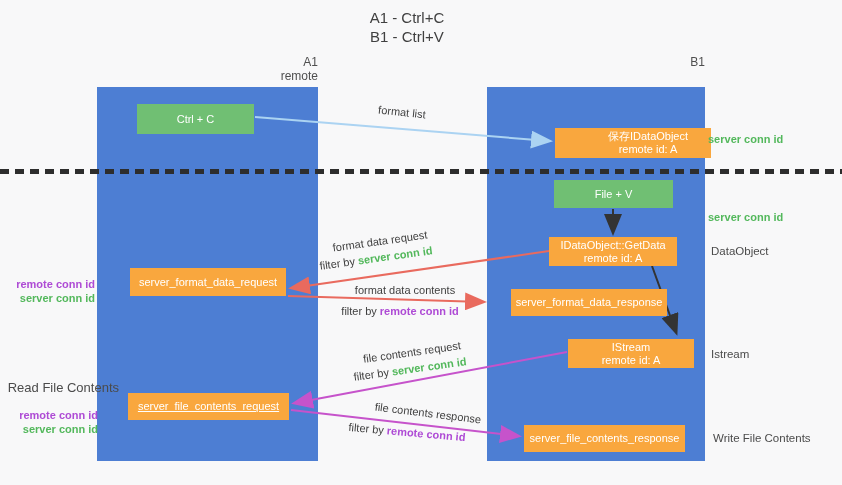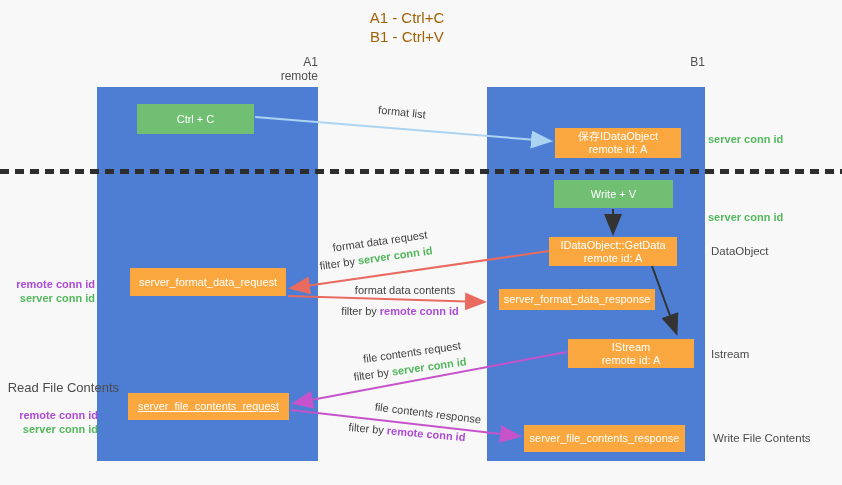--- a/index.html
+++ b/index.html
@@ -1,20 +1,20 @@
 <!DOCTYPE html>
 <html style="--column-blue: #4d7ed3; --box-orange: #f9a73e; --box-green: #70bf73; --green-text: #53b85c; --purple-text: #ae4bd5; --red-arrow: #e96a5e; --purple-arrow: #c653cb; --lightblue-arrow: #abd3f2; --black-arrow: #333333; --background: #f8f8f9;"><head>
 <meta charset="utf-8">
 <style>
   html,body{margin:0;padding:0;}
   body{font-family:"Liberation Sans","DejaVu Sans",sans-serif;background:var(--background,#f8f8f9);}
   #canvas{position:relative;width:842px;height:485px;background:var(--background,#f8f8f9);overflow:hidden;}
 
   .title{position:absolute;left:0;top:8px;width:814px;text-align:center;
-         font-size:15px;line-height:19px;color:#a16207;}
+         font-size:15px;line-height:19px;color:#404040;}
   .col-header{position:absolute;text-align:right;font-size:12px;line-height:14px;color:#4f4f4f;top:55px;}
   .column{position:absolute;top:87px;height:374px;background:var(--column-blue,#4d7ed3);z-index:1;}
 
   #arrow-layer{position:absolute;left:0;top:0;z-index:2;pointer-events:none;}
 
   .node{position:absolute;z-index:3;display:flex;flex-direction:column;align-items:center;
         justify-content:center;color:#fff;font-size:11px;line-height:13px;text-align:right;white-space:nowrap;}
   .node.orange{background:var(--box-orange,#f9a73e);}
   .node.green{background:var(--box-green,#70bf73);}
 
@@ -70,39 +70,39 @@
     <line x1="288" y1="296" x2="483" y2="302" style="stroke:var(--red-arrow,#e96a5e);stroke-width:2" marker-end="url(#m-red)"></line>
     <line x1="652" y1="266" x2="676" y2="332" style="stroke:var(--black-arrow,#333);stroke-width:2" marker-end="url(#m-black)"></line>
     <line x1="567" y1="352" x2="295" y2="403" style="stroke:var(--purple-arrow,#c653cb);stroke-width:2" marker-end="url(#m-purple)"></line>
     <line x1="291" y1="410" x2="518" y2="436" style="stroke:var(--purple-arrow,#c653cb);stroke-width:2" marker-end="url(#m-purple)"></line>
   </svg>
 
   <div class="node green" style="left:137px;top:104px;width:117px;height:30px;">
     <div>Ctrl + C</div>
   </div>
 
-  <div class="node orange" style="left:555px;top:128px;width:126px;height:30px;">
+  <div class="node orange" style="left:555px;top:128px;width:126px;height:30px;padding-left:30px;">
     <div>保存IDataObject</div>
     <div>remote id: A</div>
   </div>
 
   <div class="node green" style="left:554px;top:180px;width:119px;height:28px;">
-    <div>Write + V</div>
+    <div>File + V</div>
   </div>
 
   <div class="node orange" style="left:549px;top:237px;width:128px;height:29px;">
     <div>IDataObject::GetData</div>
     <div>remote id: A</div>
   </div>
 
   <div class="node orange" style="left:130px;top:268px;width:156px;height:28px;">
     <div>server_format_data_request</div>
   </div>
 
-  <div class="node orange" style="left:499px;top:289px;width:156px;height:21px;">
+  <div class="node orange" style="left:511px;top:289px;width:156px;height:27px;">
     <div>server_format_data_response</div>
   </div>
 
   <div class="node orange" style="left:568px;top:339px;width:126px;height:29px;">
     <div>IStream</div>
     <div>remote id: A</div>
   </div>
 
   <div class="node orange" style="left:128px;top:393px;width:161px;height:27px;text-decoration:underline;">
     <div>server_file_contents_request</div>

